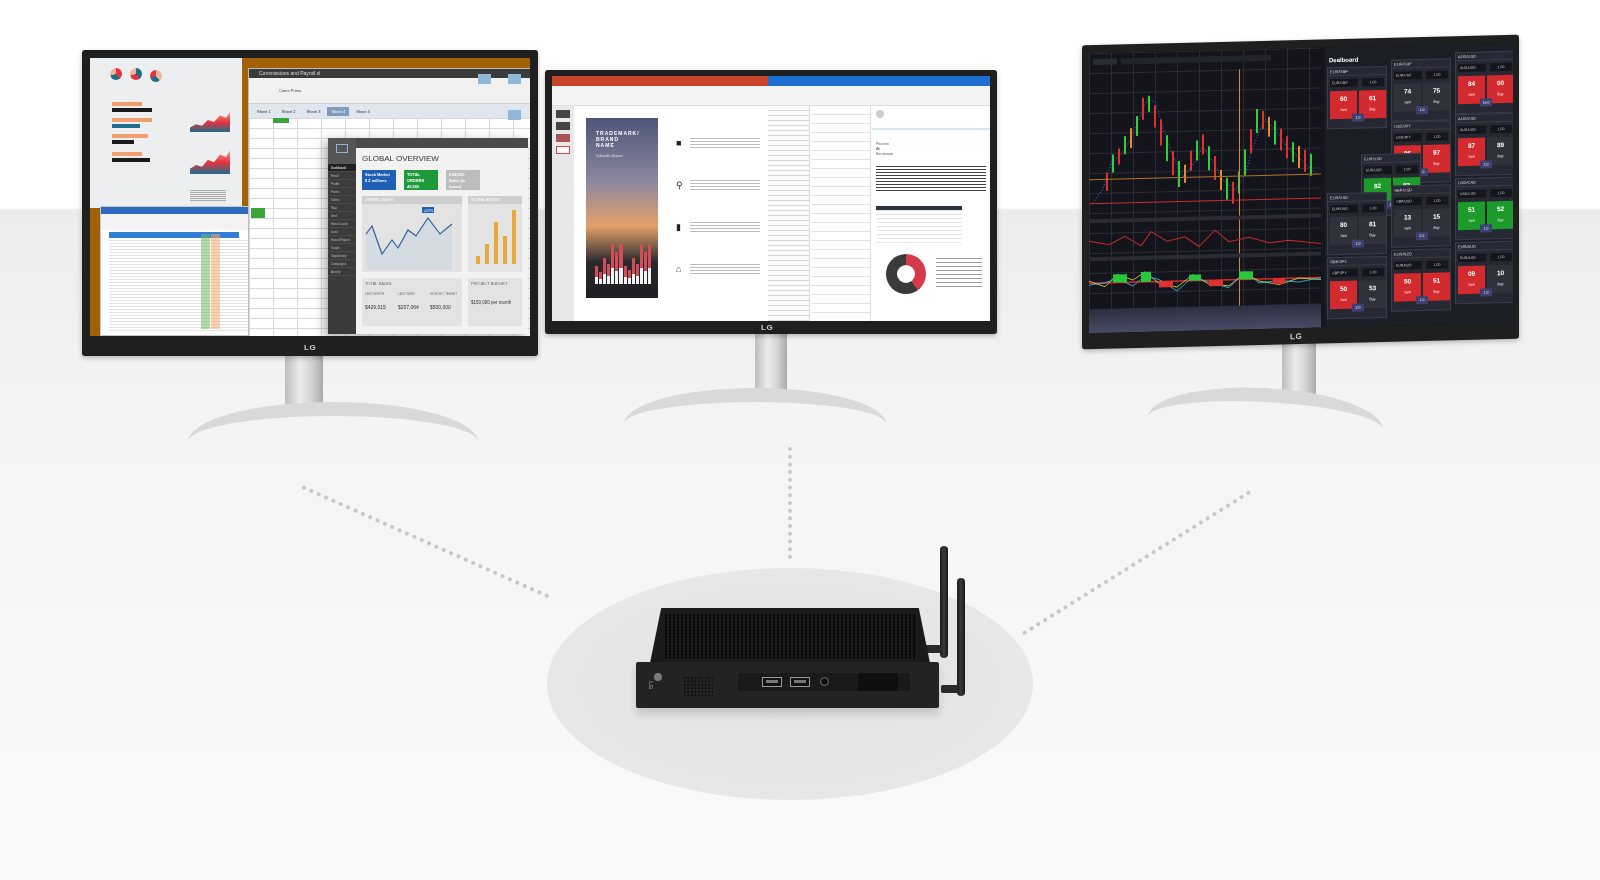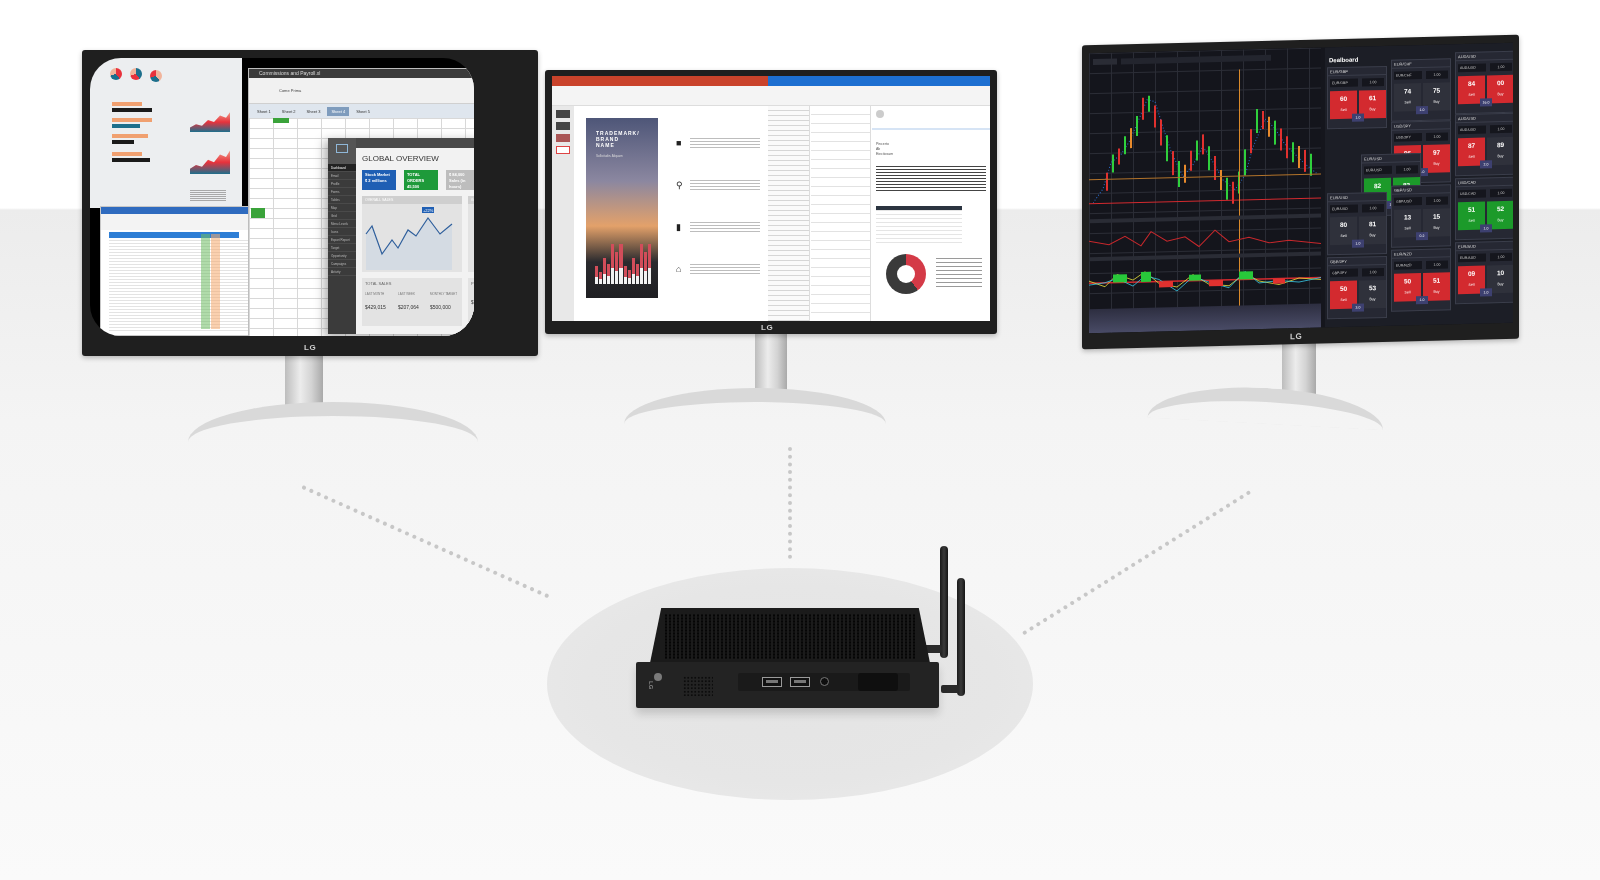--- a/index.html
+++ b/index.html
@@ -27,21 +27,21 @@
   .lg-logo { position: absolute; color: #cfcfcf; font-size: 8px; font-weight: bold; letter-spacing: 0.5px; }
   .neck { background: linear-gradient(to right, #bdbdbd, #ececec 40%, #d3d3d3 70%, #a9a9a9); }
   .base {
     border-radius: 50% 50% 0 0 / 100% 100% 0 0;
     border-top: 14px solid #d9d9d9;
     background: transparent;
   }
 
   
   #mon-left { left: 82px; top: 50px; width: 456px; height: 306px; }
-  #mon-left .screen { left: 8px; top: 8px; width: 384px; height: 278px; background: #000000; border-radius: 31px; }
+  #mon-left .screen { left: 8px; top: 8px; width: 440px; height: 278px; background: #a16207; }
   .lm-infographic { left: 0; top: 0; width: 152px; height: 150px; background: #eceef0; }
   .lm-pin { width: 12px; height: 12px; border-radius: 50%; }
   .lm-hbar { height: 4px; }
   .lm-area { background: linear-gradient(to top, #1d6f8c 0%, #e8323c 45%, #f1b49b 100%); clip-path: polygon(0 100%, 0 80%, 15% 65%, 30% 72%, 45% 45%, 60% 55%, 75% 25%, 90% 35%, 100% 10%, 100% 100%); }
   .lm-spreadsheet { left: 158px; top: 10px; width: 285px; height: 268px; background: #f7f7f7; border: 1px solid #bdbdbd; }
   .lm-titlebar { height: 9px; background: #3b3b3b; color: #ddd; font-size: 5px; padding-left: 10px; line-height: 9px; }
   .lm-ribbon { height: 26px; background: #f1f1f1; border-bottom: 1px solid #d0d0d0; }
   .lm-tabs { height: 14px; background: #dfe6ee; display: flex; gap: 3px; padding-left: 4px; align-items: center; }
   .lm-tab { font-size: 4px; color: #333; padding: 2px 4px; }
   .lm-tab.active { background: #7f9cbd; color: #fff; }

